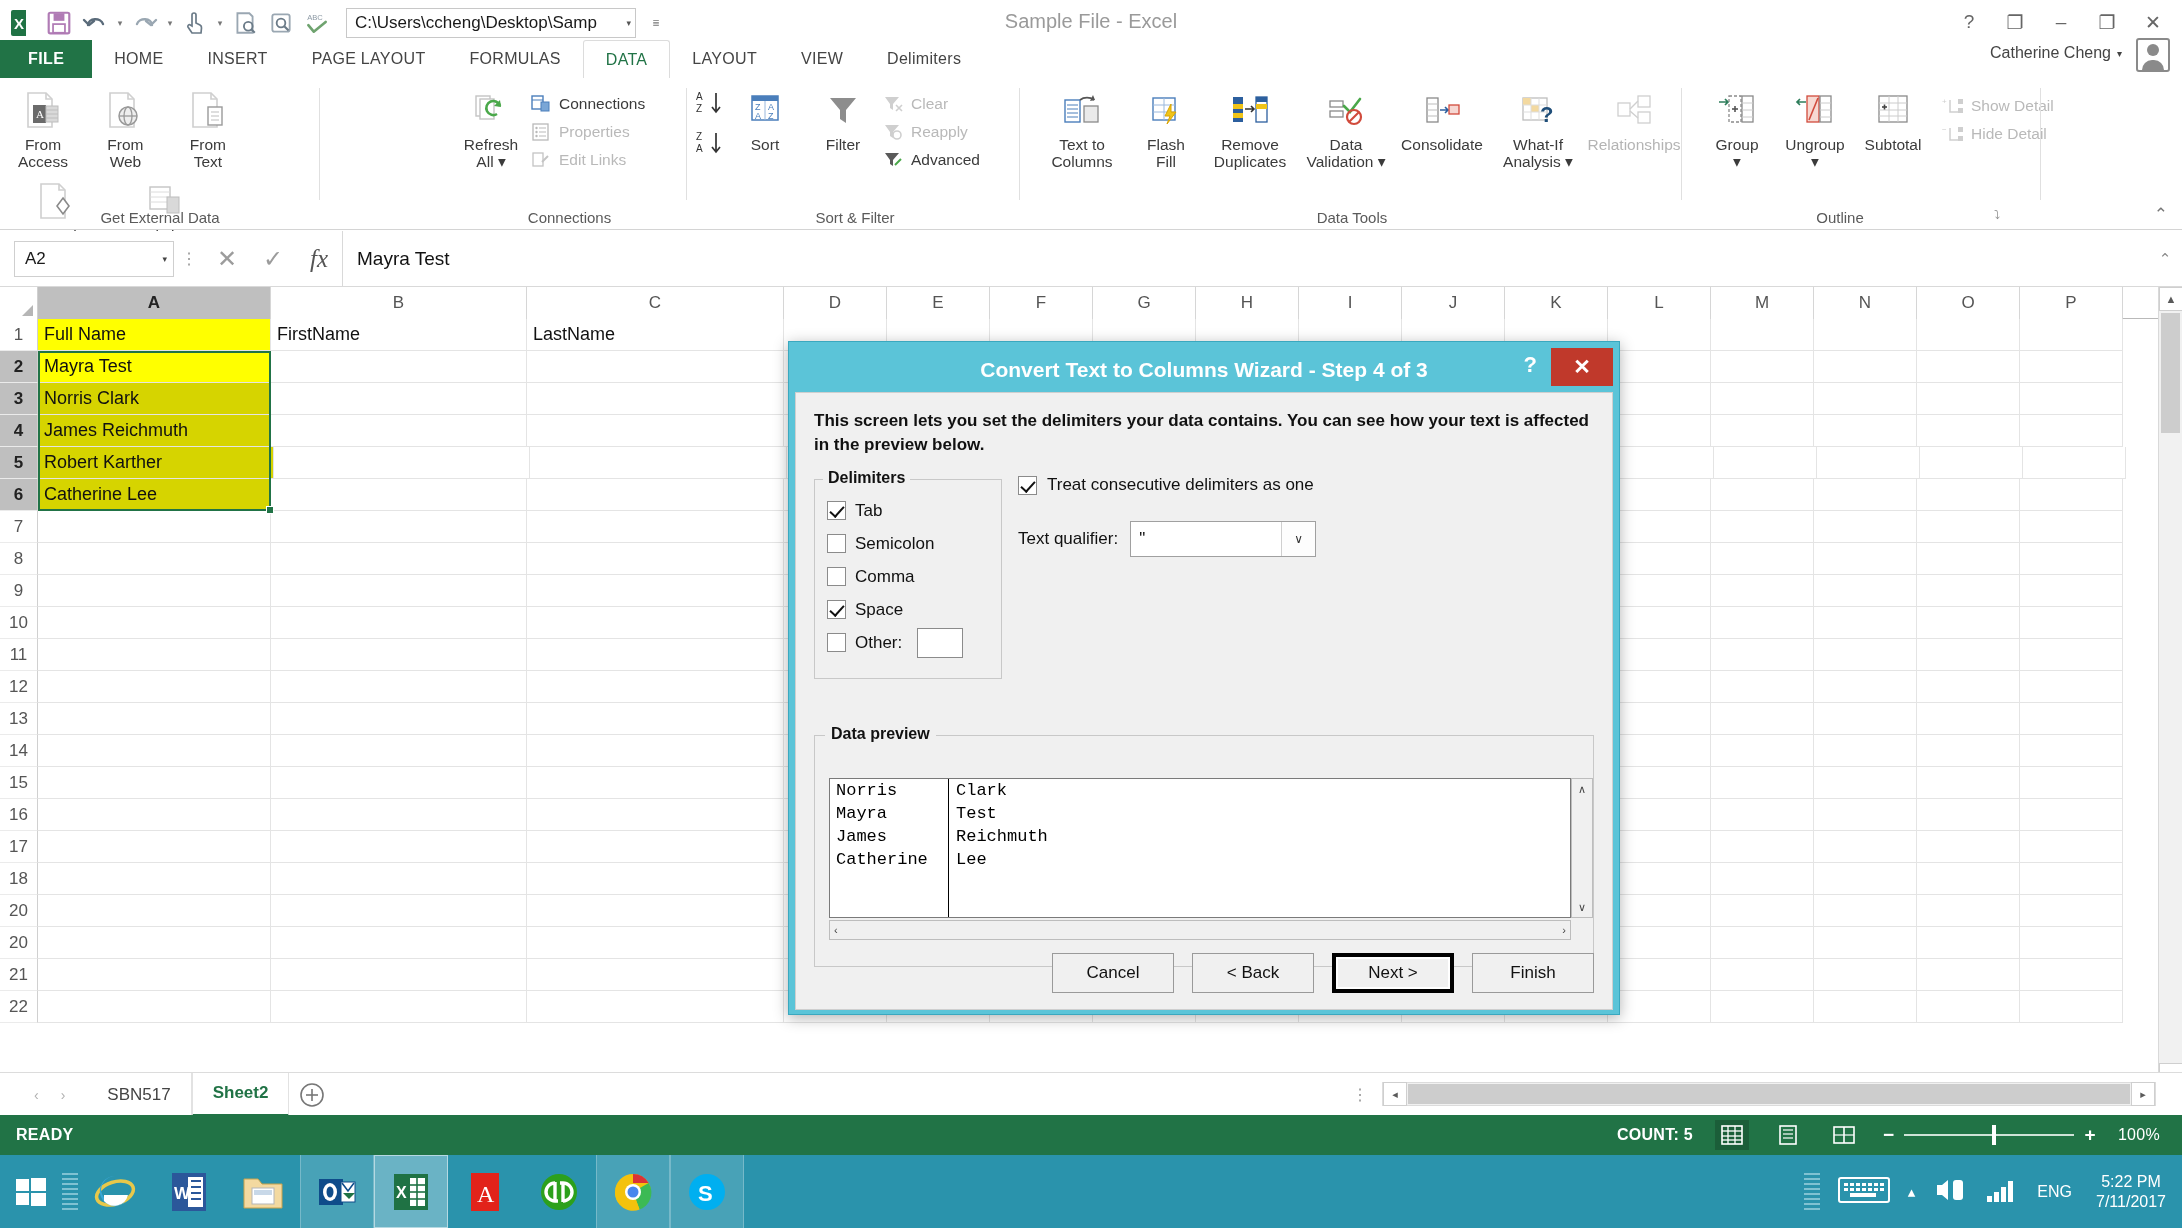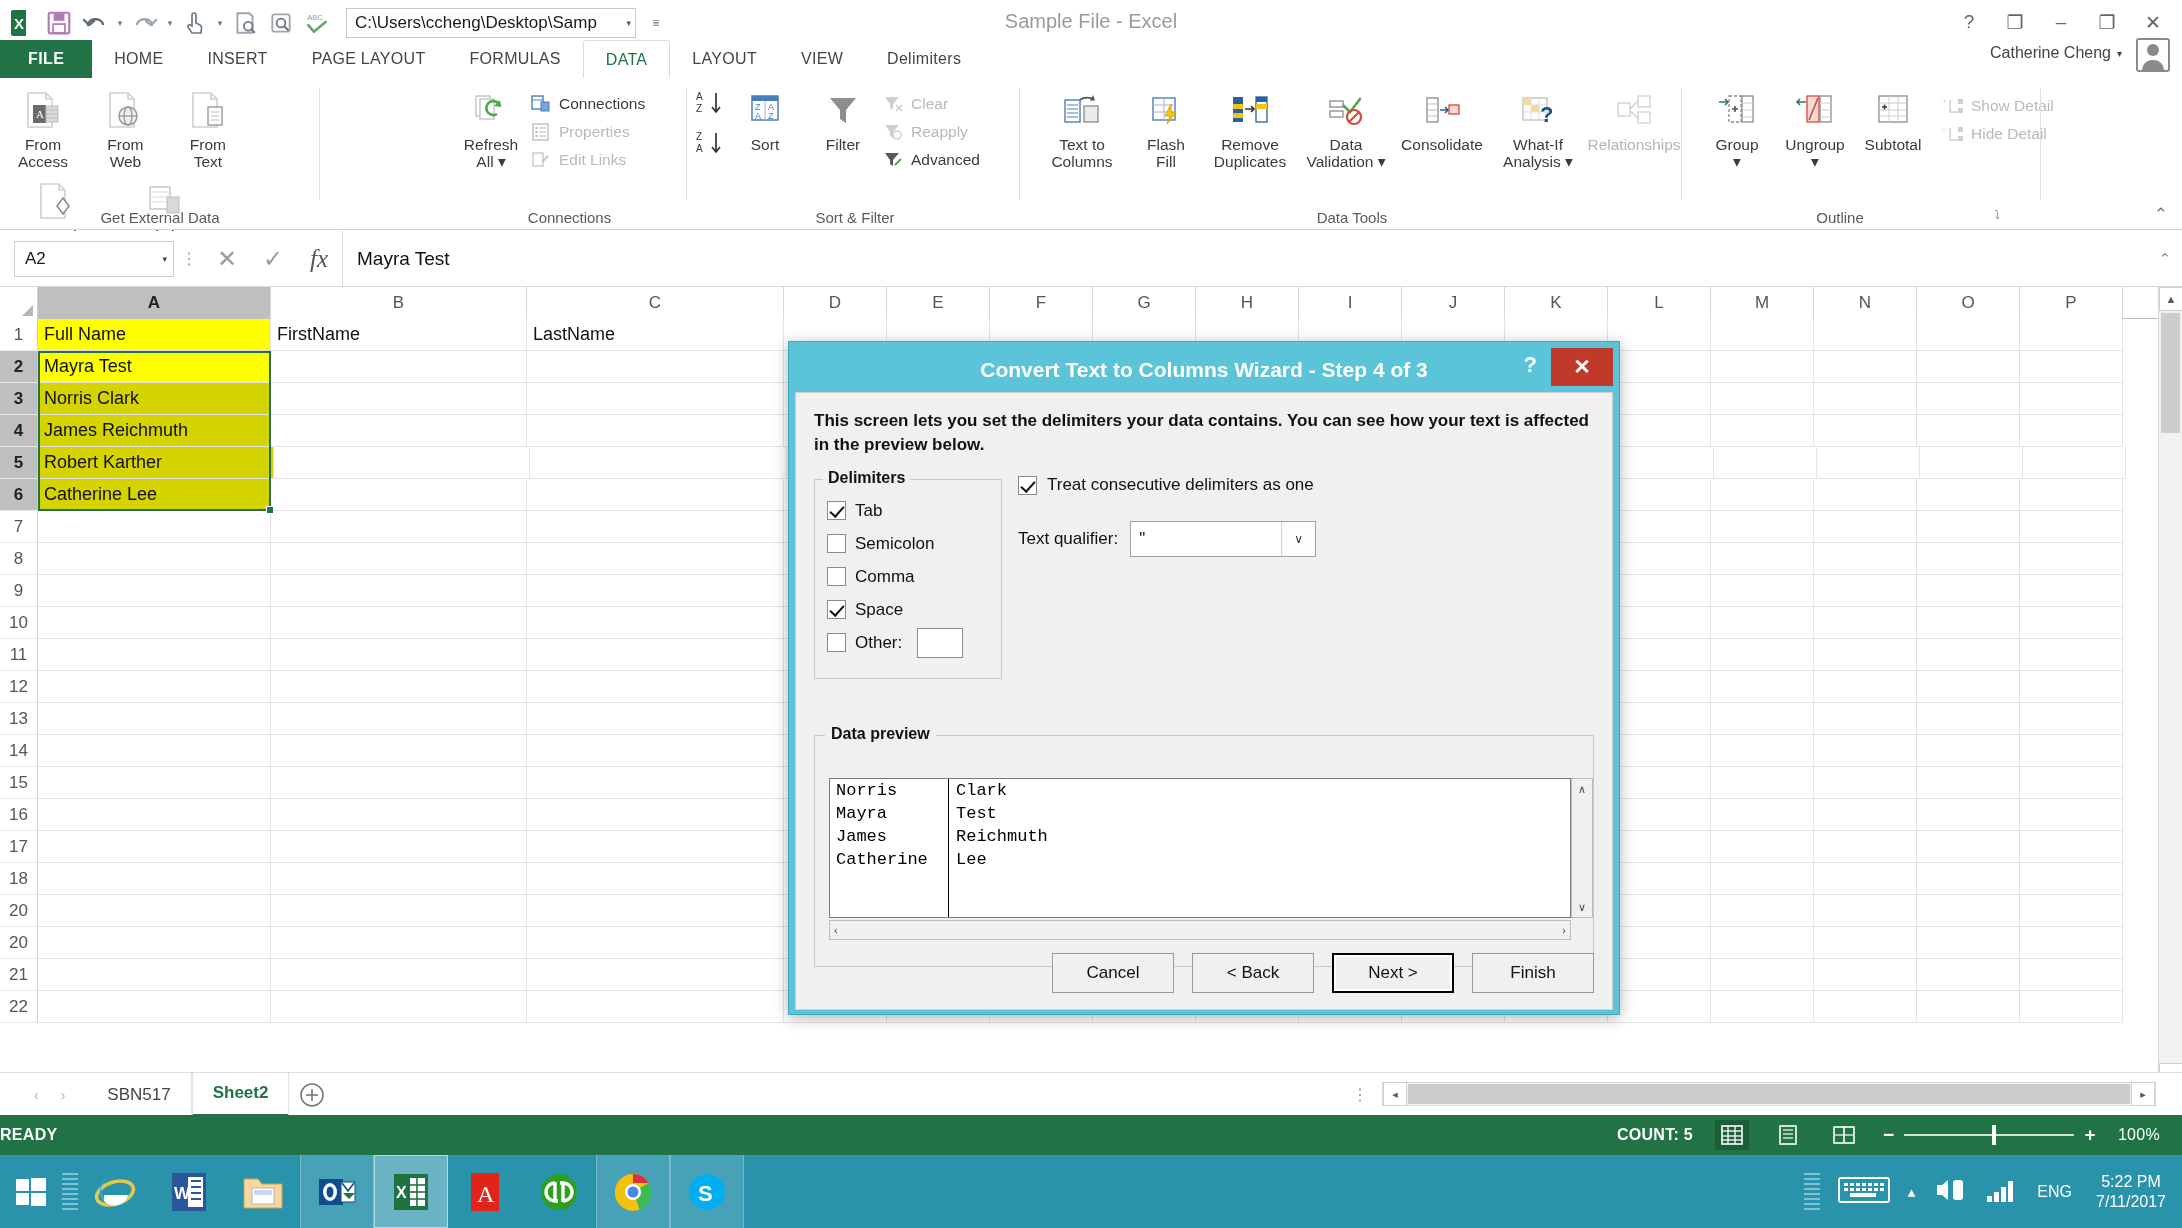--- a/index.html
+++ b/index.html
@@ -171,21 +171,21 @@
   .hs-left,.hs-right{ width:24px; height:24px; display:flex; align-items:center;justify-content:center;
      font-size:11px; color:#5a5a5a; background:#fff; border:1px solid #cfcfcf;}
   .hs-thumb{ flex:1; height:20px; background:#cdcdcd; margin:0 1px;}
 
   
   .statusbar {
     position:absolute; left:0; bottom: 73px; width: 2182px; height: 40px;
     background:#217346; color:#fff; display:flex; align-items:center;
     font-size: 16px; letter-spacing:.3px;
   }
-  .st-ready{ font-weight:600;}
+  .st-ready{ padding-left: 16px; font-weight:600;}
   .st-right{ margin-left:auto; display:flex; align-items:center; gap: 22px; padding-right: 22px;}
   .st-count{font-weight:600;}
   .viewbtn{ width:34px; height:30px; display:flex; align-items:center; justify-content:center;}
   .viewbtn.active{ background:#1b5e39;}
   .zoomslider{ display:flex; align-items:center; gap:10px;}
   .zs-track{ width: 170px; height:2px; background:#cfe3d7; position:relative;}
   .zs-thumb{ position:absolute; left:88px; top:-9px; width:4px; height:20px; background:#fff;}
   .zs-sign{ font-size:19px; font-weight:bold;}
 
   
@@ -255,21 +255,21 @@
   .pv-vs .a{ height:20px; display:flex; align-items:center; justify-content:center; font-size:11px;
      color:#444;}
   .pv-vs .b{ position:absolute; bottom:0; width:20px; height:20px; display:flex; align-items:center;
      justify-content:center; font-size:11px; color:#444;}
   .pv-hs{ position:absolute; left: 14px; right: 22px; top: 184px; height: 20px; background:#f0f0f0;
      border:1px solid #bdbdbd; display:flex; justify-content:space-between; align-items:center;
      font-size:11px; color:#444; padding:0 4px;}
   .dlg-buttons{ position:absolute; right: 18px; bottom: 16px; display:flex; gap: 18px;}
   .dbtn{ width: 122px; height: 40px; border:1px solid #9a9a9a; background:#f0f0f0; display:flex;
      align-items:center; justify-content:center; font-size: 17px; color:#111;}
-  .dbtn.default{ border:2px solid #000000; box-shadow: inset 0 0 0 2px #fff; }
+  .dbtn.default{ border:4px solid #000000; box-shadow: inset 0 0 0 2px #fff; }
 </style>
 </head>
 <body>
 
 <div class="app">
 
   <div class="titlebar">
     <div class="qat">
       <div class="qat-btn">
         <div class="xl-logo">

